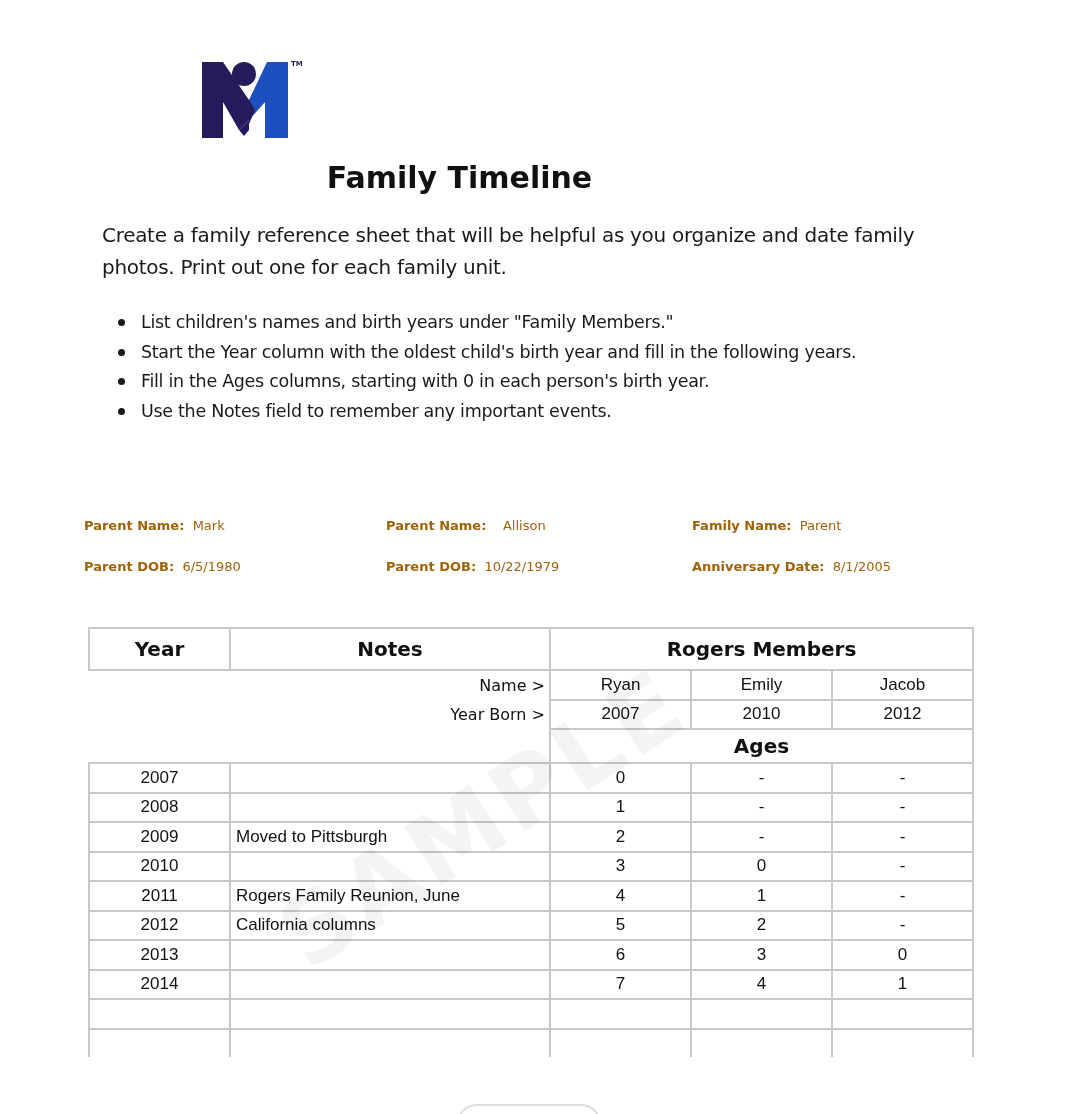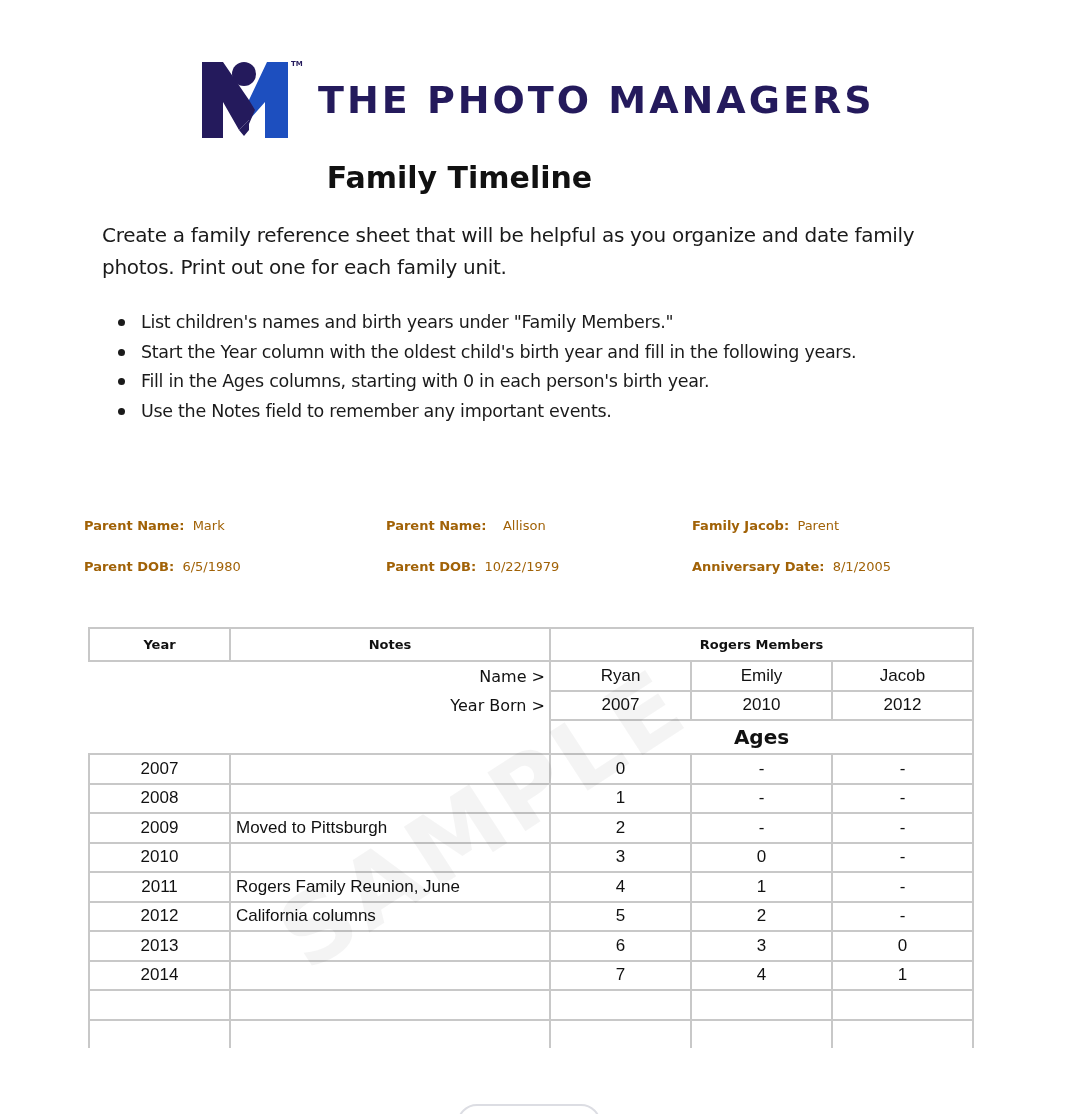--- a/index.html
+++ b/index.html
@@ -44,21 +44,21 @@
 
     .tbl {
       position: absolute; left: 88px; top: 627px; width: 884px;
       border-collapse: collapse; table-layout: fixed;
       font-family: "Liberation Sans", sans-serif;
     }
     .tbl td {
       border: 2px solid #c8c8c8; height: 29.5px; padding: 0; text-align: center;
       font-size: 17px; color: #111; vertical-align: middle; overflow: hidden; white-space: nowrap;
     }
-    .tbl .hdr td { height: 33px; font-family: "DejaVu Sans", sans-serif; font-weight: bold; font-size: 13px; }
+    .tbl .hdr td { height: 42px; font-family: "DejaVu Sans", sans-serif; font-weight: bold; font-size: 20px; }
     .tbl td.rlabel { text-align: right; padding-right: 4px; font-family: "DejaVu Sans", sans-serif; font-size: 16px; border-top: none; border-bottom: none; border-left: none; }
     .tbl td.ages-hdr { font-family: "DejaVu Sans", sans-serif; font-weight: bold; font-size: 20px; height: 34px; }
     .tbl td.notes { text-align: left; padding-left: 5px; }
     .tbl .openbottom td { border-bottom: none; height: 28px; }
 
     .watermark {
       position: absolute; left: 320px; top: 880px; font-family: "DejaVu Sans", sans-serif;
       font-weight: bold; font-size: 96px; color: rgba(0,0,0,0.045); transform: rotate(-33deg);
       transform-origin: left bottom; letter-spacing: 4px; pointer-events: none; white-space: nowrap;
     }
@@ -72,21 +72,20 @@
 <body>
 
 <div class="logo">
   <svg class="logo-mark" viewBox="0 0 100 80" width="100" height="80">
     <circle cx="43" cy="14" r="12" fill="#241a5c"></circle>
     <polygon points="1,2 22,2 48,40 48,60 38,70 22,42 22,78 1,78" fill="#241a5c"></polygon>
     <polygon points="87,2 87,78 64,78 64,42 48,60 48,40 66,2" fill="#1d4fbf"></polygon>
     <polygon points="38,70 48,60 48,40 54,50 48,64 48,70 43,76" fill="#241a5c"></polygon>
   </svg>
   <span class="tm">TM</span>
-  <span class="logo-text">THE PHOTO MANAGERS</span>
 </div>
 
 <div class="title">Family Timeline</div>
 
 <p class="intro">Create a family reference sheet that will be helpful as you organize and date family photos. Print out one for each family unit.</p>
 
 <ul class="bullets">
   <li>List children's names and birth years under "Family Members."</li>
   <li>Start the Year column with the oldest child's birth year and fill in the following years.</li>
   <li>Fill in the Ages columns, starting with 0 in each person's birth year.</li>
@@ -103,21 +102,21 @@
 </div>
 <div class="info" style="left:386px; top:518px;">
   <span class="lbl">Parent Name:</span>&nbsp;&nbsp;&nbsp;
   <span class="val">Allison</span>
 </div>
 <div class="info" style="left:386px; top:559px;">
   <span class="lbl">Parent DOB:</span>&nbsp;
   <span class="val">10/22/1979</span>
 </div>
 <div class="info" style="left:692px; top:518px;">
-  <span class="lbl">Family Jacob:</span>&nbsp;
+  <span class="lbl">Family Name:</span>&nbsp;
   <span class="val">Parent</span>
 </div>
 <div class="info" style="left:692px; top:559px;">
   <span class="lbl">Anniversary Date:</span>&nbsp;
   <span class="val">8/1/2005</span>
 </div>
 
 <table class="tbl">
   <colgroup>
     <col style="width:141px">

